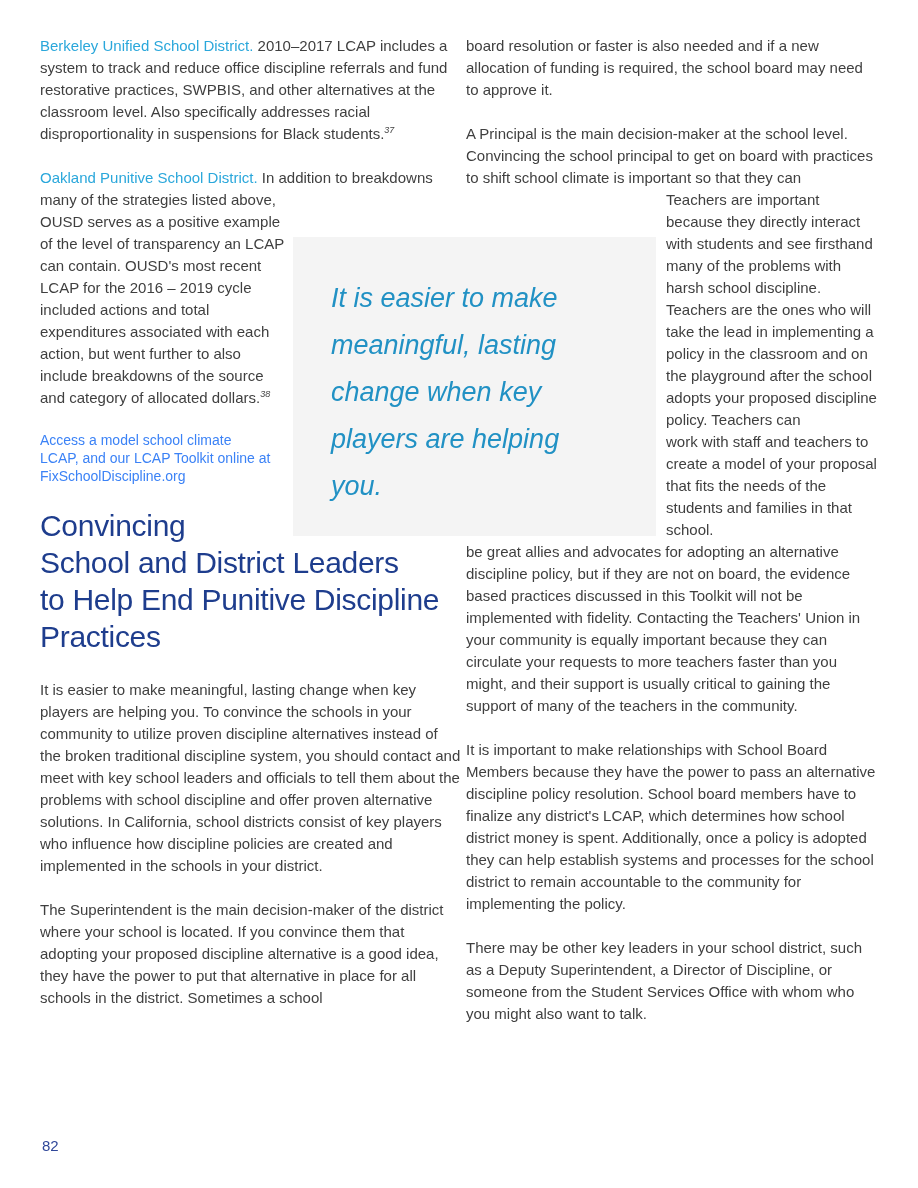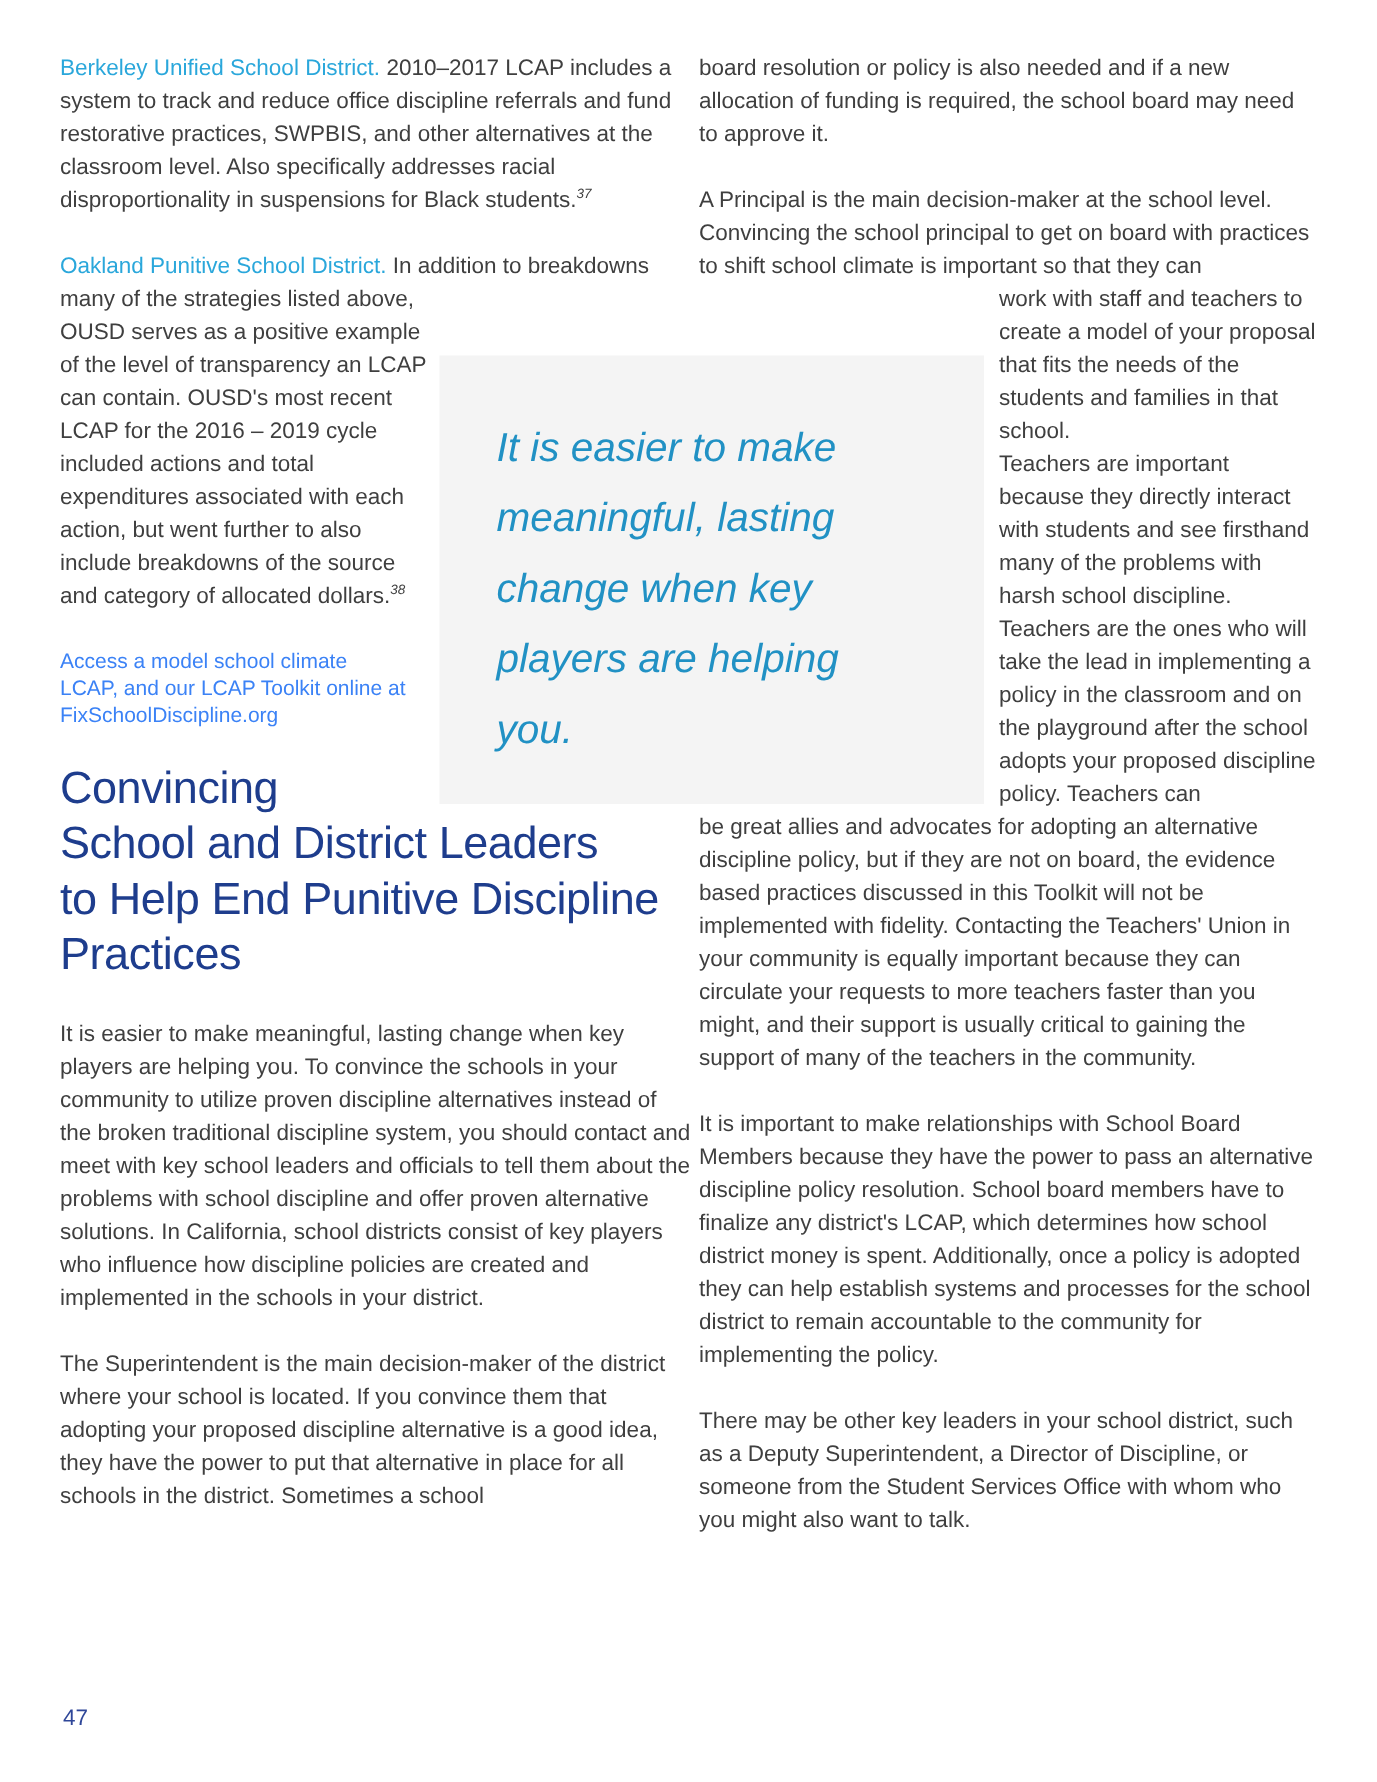--- a/index.html
+++ b/index.html
@@ -94,32 +94,32 @@
 Practices</h1>
 
     <p class="body">It is easier to make meaningful, lasting change when key players are helping you. To convince the schools in your community to utilize proven discipline alternatives instead of the broken traditional discipline system, you should contact and meet with key school leaders and officials to tell them about the problems with school discipline and offer proven alternative solutions. In California, school districts consist of key players who influence how discipline policies are created and implemented in the schools in your district.</p>
 
     <p class="body">The Superintendent is the main decision-maker of the district where your school is located. If you convince them that adopting your proposed discipline alternative is a good idea, they have the power to put that alternative in place for all schools in the district. Sometimes a school</p>
 
   </div>
 
   <div class="right-col">
 
-    <p class="body">board resolution or policy is also needed and if a new allocation of funding is required, the school board may need to approve it.</p>
+    <p class="body">board resolution or faster is also needed and if a new allocation of funding is required, the school board may need to approve it.</p>
 
     <p class="body tight">A Principal is the main decision-maker at the school level. Convincing the school principal to get on board with practices to shift school climate is important so that they can</p>
 
     <div class="narrow-right">
+      <p class="body">Teachers are important because they directly interact with students and see firsthand many of the problems with harsh school discipline. Teachers are the ones who will take the lead in implementing a policy in the classroom and on the playground after the school adopts your proposed discipline policy. Teachers can</p>
       <p class="body">work with staff and teachers to create a model of your proposal that fits the needs of the students and families in that school.</p>
-      <p class="body">Teachers are important because they directly interact with students and see firsthand many of the problems with harsh school discipline. Teachers are the ones who will take the lead in implementing a policy in the classroom and on the playground after the school adopts your proposed discipline policy. Teachers can</p>
     </div>
 
     <p class="body">be great allies and advocates for adopting an alternative discipline policy, but if they are not on board, the evidence based practices discussed in this Toolkit will not be implemented with fidelity. Contacting the Teachers' Union in your community is equally important because they can circulate your requests to more teachers faster than you might, and their support is usually critical to gaining the support of many of the teachers in the community.</p>
 
     <p class="body">It is important to make relationships with School Board Members because they have the power to pass an alternative discipline policy resolution. School board members have to finalize any district's LCAP, which determines how school district money is spent. Additionally, once a policy is adopted they can help establish systems and processes for the school district to remain accountable to the community for implementing the policy.</p>
 
     <p class="body">There may be other key leaders in your school district, such as a Deputy Superintendent, a Director of Discipline, or someone from the Student Services Office with whom who you might also want to talk.</p>
 
   </div>
 
-  <div class="page-number">47</div>
+  <div class="page-number">82</div>
 
 </div>
 
 </body></html>

